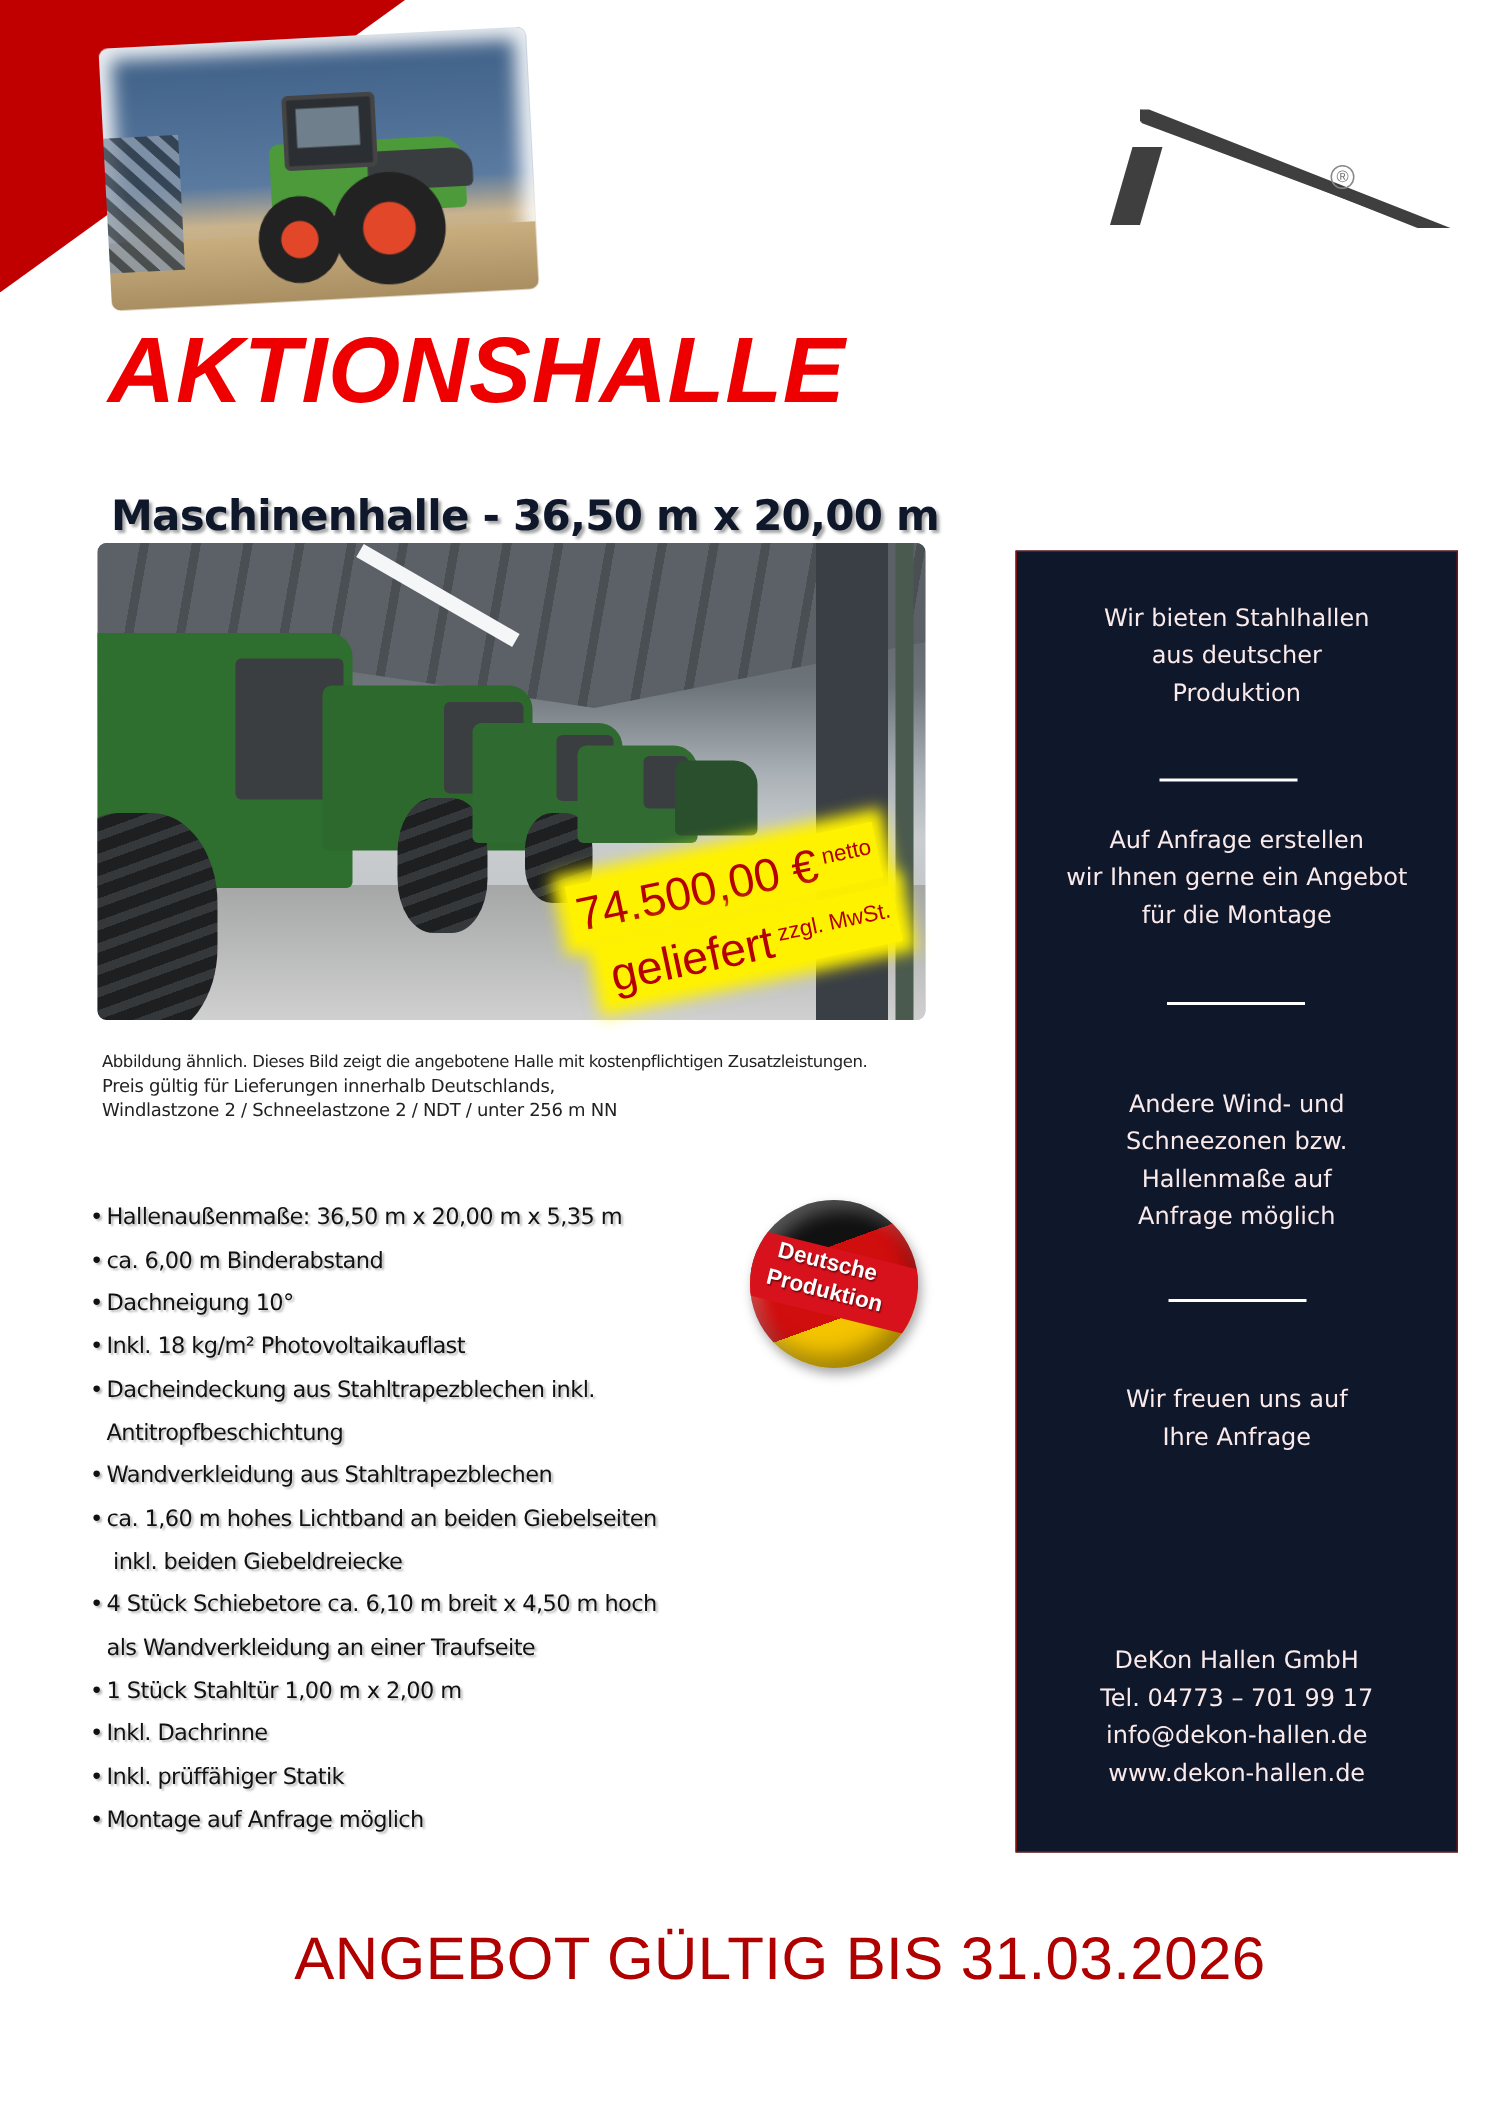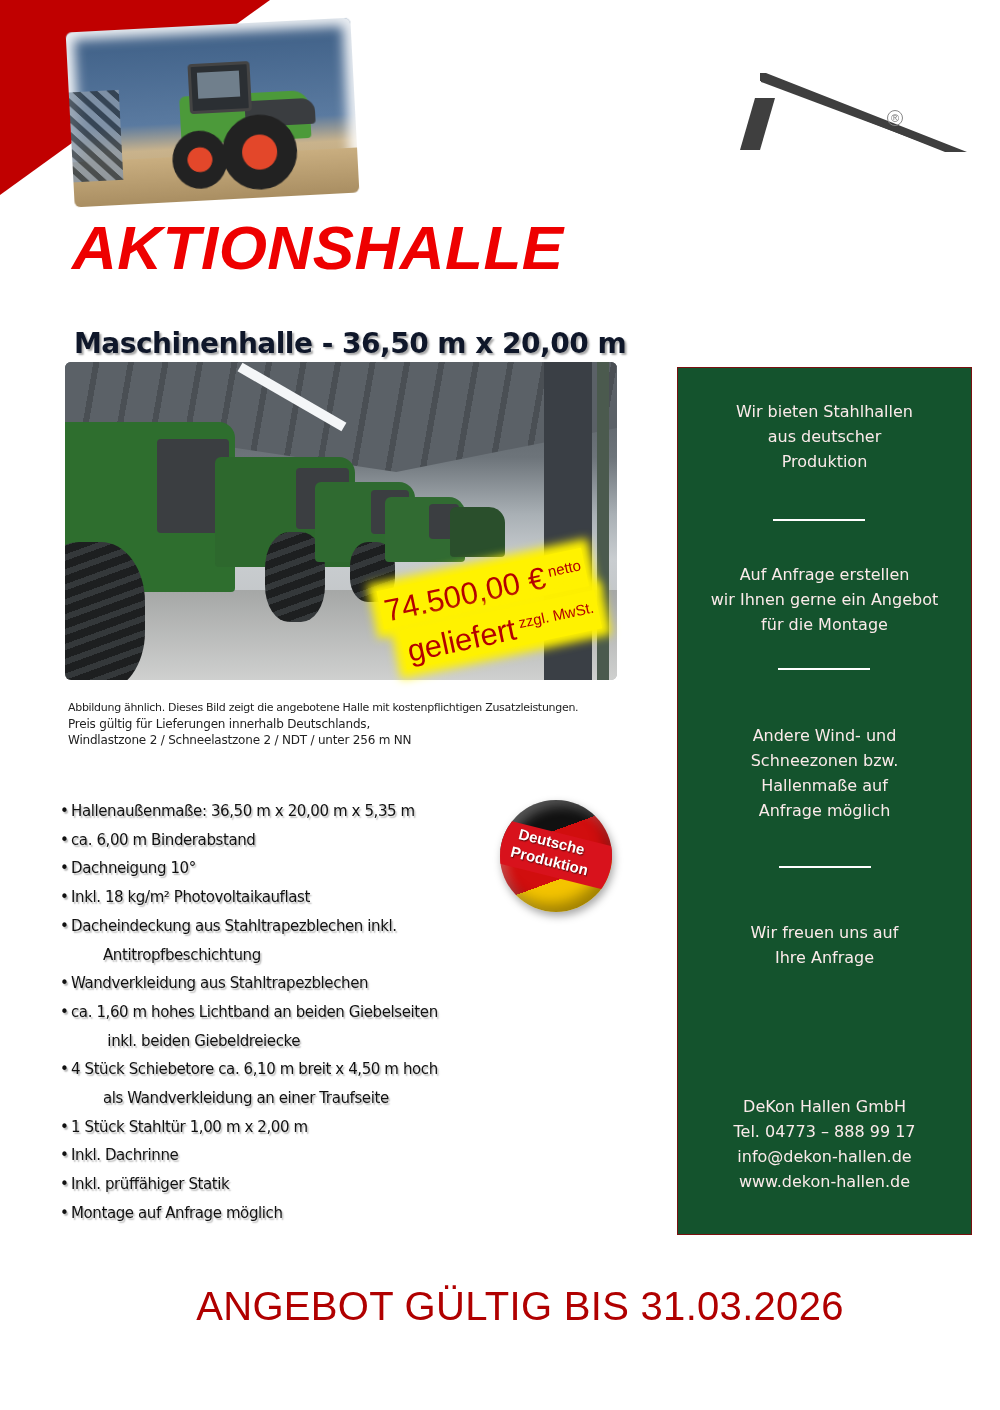--- a/index.html
+++ b/index.html
@@ -90,21 +90,21 @@
 
     
     .features {
       position: absolute; left: 60px; top: 797px; width: 460px;
       list-style: none; font-family: "DejaVu Sans", sans-serif; font-size: 15px;
       color: #111; line-height: 28.7px; letter-spacing: -0.4px;
       text-shadow: 1.5px 1.5px 1.5px rgba(0,0,0,0.28);
     }
     .features li { position: relative; padding-left: 11px; }
     .features li::before { content: "\2022"; position: absolute; left: 0; top: 0; }
-    .features li .cont { display: block; padding-left: 0; margin-left: 32px; }
+    .features li .cont { display: block; padding-left: 0; }
 
     
     .de-badge {
       position: absolute; left: 500px; top: 800px; width: 112px; height: 112px; border-radius: 50%;
       background: linear-gradient(160deg, #111 0 33%, #d10e0e 33% 66%, #f4c400 66% 100%);
       box-shadow: 2px 4px 8px rgba(0,0,0,0.35), inset -6px -8px 14px rgba(0,0,0,0.35), inset 6px 6px 12px rgba(255,255,255,0.3);
       overflow: hidden;
     }
     .de-badge .band {
       position: absolute; left: -10px; top: 34px; width: 140px; height: 44px;
@@ -114,21 +114,21 @@
       position: absolute; color: #fff; font-family: "Liberation Sans", sans-serif; font-weight: bold;
       font-size: 15px; transform: rotate(14deg); white-space: nowrap;
       text-shadow: 1px 1px 1px rgba(0,0,0,0.5);
     }
     .de-badge .t1 { left: 18px; top: 33px; }
     .de-badge .t2 { left: 10px; top: 52px; }
 
     
     .side-panel {
       position: absolute; left: 677px; top: 367px; width: 295px; height: 868px;
-      background: #14532d; border: 1px solid #7a1010;
+      background: #0f172a; border: 1px solid #7a1010;
       color: #fbeaea; text-align: center;
       font-family: "DejaVu Sans", sans-serif; font-size: 16px; line-height: 25px; padding-left: 20px;
     }
     .side-panel .block { position: absolute; left: 0; width: 100%; }
     .side-panel .divider { position: absolute; height: 2px; background: #ffffff; width: 92px; }
     .side-panel .line { display: block; }
 
     
     .validity {
       position: absolute; left: 0; width: 1040px; top: 1284px; text-align: center;
@@ -223,21 +223,21 @@
 </div>
 
 <aside class="side-panel">
   <div class="block" style="top:31px;">
     <span class="line">Wir bieten Stahlhallen</span>
     <span class="line">aus deutscher</span>
     <span class="line">Produktion</span>
   </div>
   <div class="divider" style="left:95px;top:151px;"></div>
 
-  <div class="block" style="top:194px;">
+  <div class="block" style="top:179px;">
     <span class="line">Auf Anfrage erstellen</span>
     <span class="line">wir Ihnen gerne ein Angebot</span>
     <span class="line">für die Montage</span>
   </div>
   <div class="divider" style="left:100px;top:300px;"></div>
 
   <div class="block" style="top:355px;">
     <span class="line">Andere Wind- und</span>
     <span class="line">Schneezonen bzw.</span>
     <span class="line">Hallenmaße auf</span>
@@ -245,19 +245,19 @@
   </div>
   <div class="divider" style="left:101px;top:498px;"></div>
 
   <div class="block" style="top:552px;">
     <span class="line">Wir freuen uns auf</span>
     <span class="line">Ihre Anfrage</span>
   </div>
 
   <div class="block" style="top:726px;">
     <span class="line">DeKon Hallen GmbH</span>
-    <span class="line">Tel. 04773 – 888 99 17</span>
+    <span class="line">Tel. 04773 – 701 99 17</span>
     <span class="line">info@dekon-hallen.de</span>
     <span class="line">www.dekon-hallen.de</span>
   </div>
 </aside>
 
 <div class="validity">ANGEBOT GÜLTIG BIS 31.03.2026</div>
 
 </body></html>

